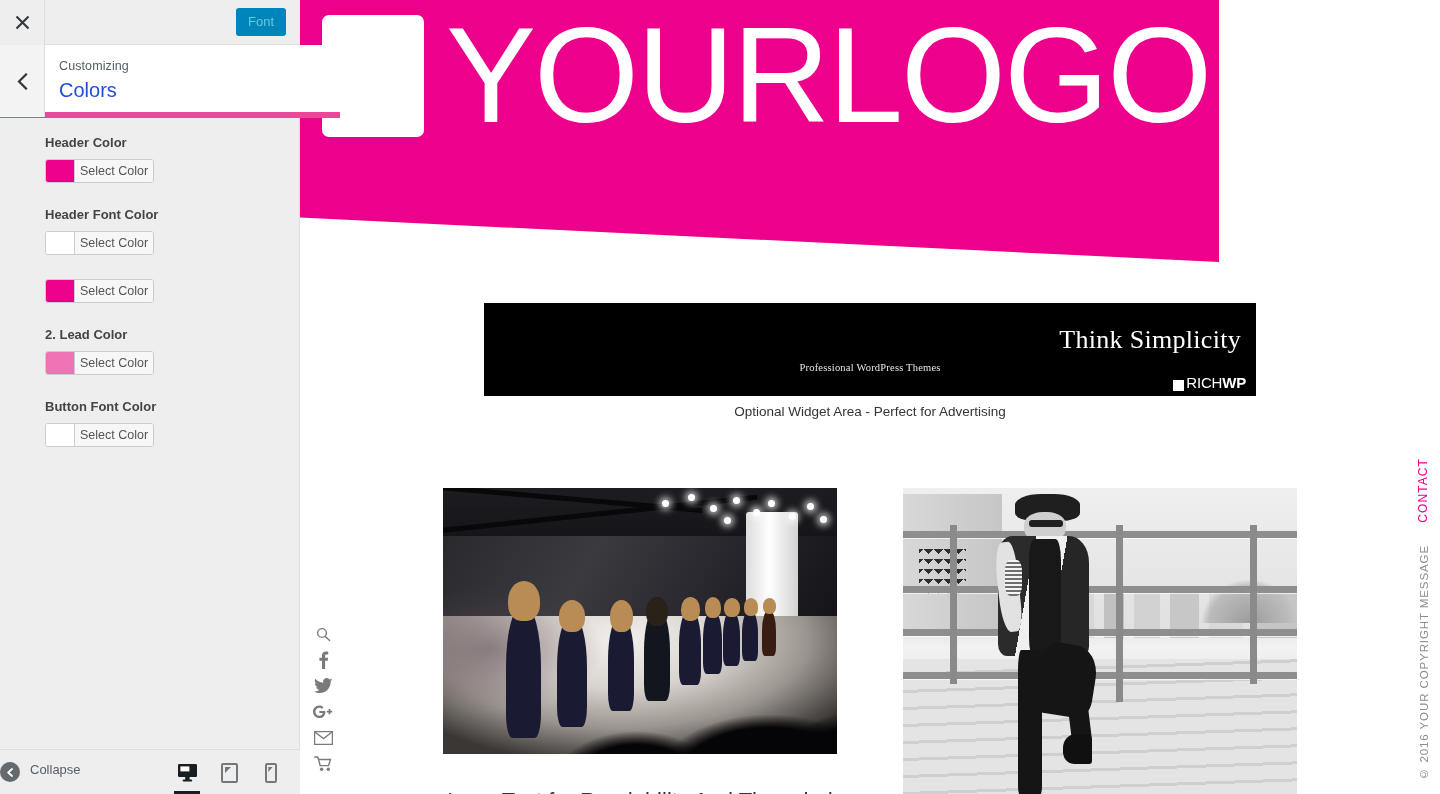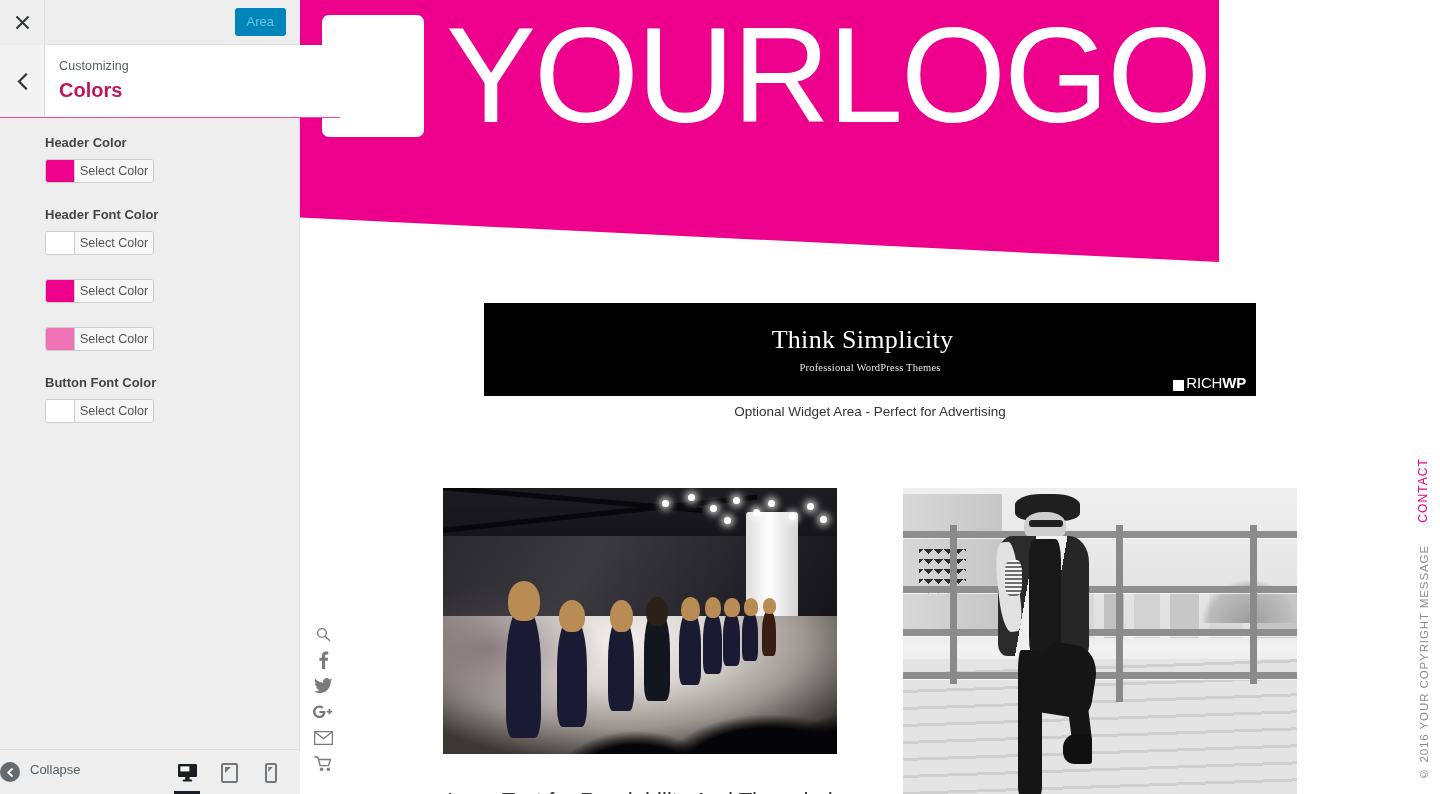--- a/index.html
+++ b/index.html
@@ -47,37 +47,37 @@
     padding: 6px 12px 7px;
     line-height: 1.2;
     cursor: default;
   }
 
   
   .cz-panel-head {
     position: absolute; left: 0; top: 45px;
     width: 340px; height: 73px;
     background: #ffffff;
-    border-bottom: 1px solid #ec4899;
+    border-bottom: 6px solid #ec4899;
     display: flex;
   }
   .cz-back {
     width: 45px; height: 72px;
     background: #f3f3f3;
     border-right: 1px solid #dddddd;
     display: flex; align-items: center; justify-content: center;
     cursor: pointer;
   }
   .cz-titles { padding-left: 14px; padding-top: 13px; }
   .cz-sub {
     font-size: 12.5px; color: #555d66; line-height: 1.4;
     letter-spacing: .1px;
   }
   .cz-title {
-    font-size: 20px; color: #be185d; font-weight: 700;
+    font-size: 20px; color: #1d4ed8; font-weight: 400;
     line-height: 1.35; margin-top: 1px;
   }
 
   
   .cz-controls {
     position: absolute; left: 0; top: 119px;
     width: 300px; padding: 16px 12px 0 12px;
   }
   .cz-control { margin-bottom: 21px; margin-left: 33px; }
   .cz-label {
@@ -218,21 +218,21 @@
     width: 772px;
   }
   .ad-banner {
     width: 772px; height: 93px;
     background: #000000;
     position: relative;
     overflow: hidden;
   }
   .ad-title {
     position: absolute; left: 0; right: 15px; top: 23px;
-    text-align: center;
+    text-align: right;
     color: #ffffff;
     font-family: "Liberation Serif", serif;
     font-size: 26px;
     line-height: 1.1;
     letter-spacing: .3px;
   }
   .ad-sub {
     position: absolute; left: 0; right: 0; top: 59px;
     text-align: center;
     color: #e8e8e8;
@@ -462,21 +462,21 @@
 
 <div id="customizer">
 
   <div class="cz-topbar">
     <div class="cz-close">
       <svg width="15" height="15" viewBox="0 0 15 15" aria-hidden="true">
         <path d="M1.5 1.5 L13.5 13.5 M13.5 1.5 L1.5 13.5" stroke="#32373c" stroke-width="2.1" fill="none"></path>
       </svg>
     </div>
     <div class="cz-topbar-spacer"></div>
-    <button class="cz-saved">Area</button>
+    <button class="cz-saved">Font</button>
   </div>
 
   <div class="cz-panel-head">
     <div class="cz-back">
       <svg width="13" height="17" viewBox="0 0 13 17" aria-hidden="true">
         <path d="M10 1.5 L3 8.5 L10 15.5" stroke="#32373c" stroke-width="2.2" fill="none" stroke-linecap="square"></path>
       </svg>
     </div>
     <div class="cz-titles">
       <div class="cz-sub">Customizing</div>
@@ -490,21 +490,21 @@
           <span class="cz-pickbtn">Select Color</span>
         </div></div>
       <div class="cz-control"><div class="cz-label">Header Font Color</div><div class="cz-colorpick">
           <span class="cz-swatch" style="background: rgb(255, 255, 255);"></span>
           <span class="cz-pickbtn">Select Color</span>
         </div></div>
       <div class="cz-control"><div class="cz-colorpick">
           <span class="cz-swatch" style="background: rgb(236, 0, 140);"></span>
           <span class="cz-pickbtn">Select Color</span>
         </div></div>
-      <div class="cz-control"><div class="cz-colorpick">
+      <div class="cz-control"><div class="cz-label">2. Lead Color</div><div class="cz-colorpick">
           <span class="cz-swatch" style="background: rgb(238, 114, 180);"></span>
           <span class="cz-pickbtn">Select Color</span>
         </div></div>
       <div class="cz-control"><div class="cz-label">Button Font Color</div><div class="cz-colorpick">
           <span class="cz-swatch" style="background: rgb(255, 255, 255);"></span>
           <span class="cz-pickbtn">Select Color</span>
         </div></div>
     </div>
 
   <div class="cz-bottom">

